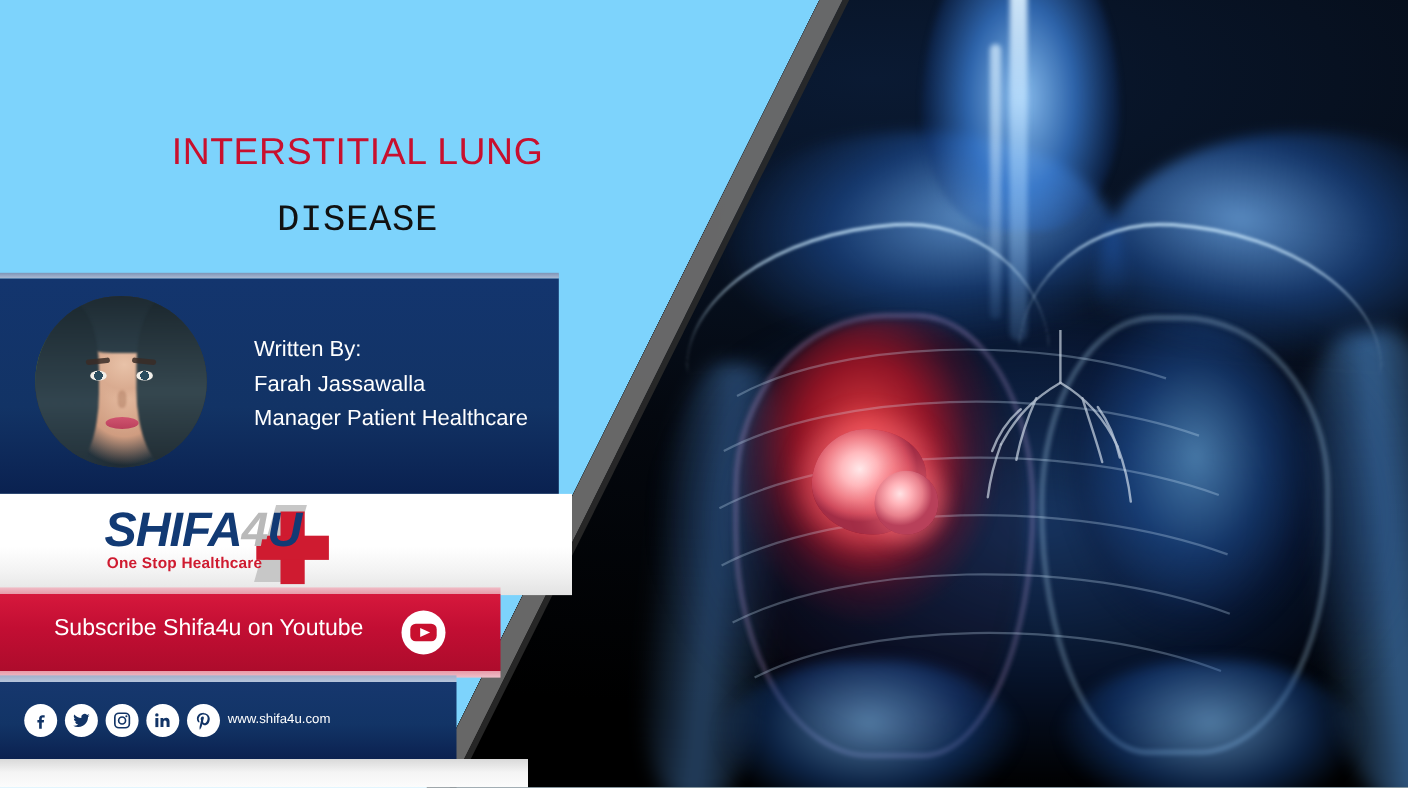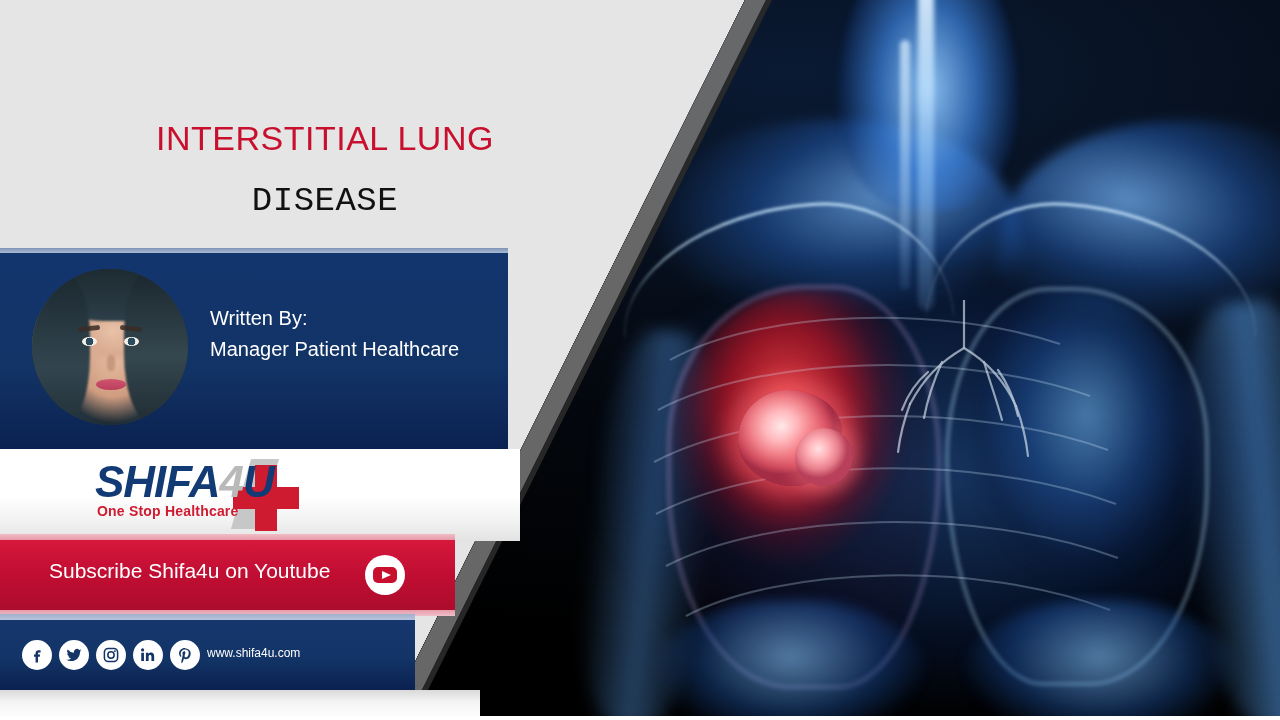--- a/index.html
+++ b/index.html
@@ -1,18 +1,18 @@
 <!DOCTYPE html>
 <html><head>
 <meta charset="utf-8">
 <title>Interstitial Lung Disease</title>
 <style>
   html,body{margin:0;padding:0;background:#fff;}
   body{font-family:"Liberation Sans",sans-serif;}
-  #stage{position:relative;width:1280px;height:716px;overflow:hidden;background:#e5e5e5;}
+  #stage{position:relative;width:1280px;height:716px;overflow:hidden;background:#7dd3fc;}
 
   
   .photo-wrap{position:absolute;inset:0;
     clip-path:polygon(745px 0, 1280px 0, 1280px 720px, 386px 720px);
     background:#000;}
   .photo{position:absolute;inset:0;background:#020409;overflow:hidden;}
 
   
   .xr-bg{position:absolute;inset:0;
     background:
@@ -136,21 +136,21 @@
   .av-eyeL{left:50px;}
   .av-eyeR{left:92px;}
   .av-browL,.av-browR{position:absolute;top:57px;width:22px;height:5px;border-radius:3px;background:#3a2c26;opacity:.85;}
   .av-browL{left:46px;transform:rotate(-6deg);}
   .av-browR{left:88px;transform:rotate(6deg);}
   .av-lips{position:absolute;left:64px;top:110px;width:30px;height:11px;border-radius:50%;
     background:linear-gradient(to bottom,#d0546f,#bb3f5c);}
   .av-nose{position:absolute;left:75px;top:86px;width:8px;height:16px;border-radius:40%;
     background:rgba(168,117,92,.45);filter:blur(1px);}
 
-  .author-text{position:absolute;left:210px;top:50px;color:#fff;font-size:20px;line-height:1.55;}
+  .author-text{position:absolute;left:231px;top:50px;color:#fff;font-size:20px;line-height:1.55;}
   .author-text div{white-space:nowrap;}
 
   .band-logo{position:absolute;left:0;top:449px;width:520px;height:92px;
     background:linear-gradient(to bottom,#ffffff 0%,#ffffff 52%,#f2f2f2 78%,#e3e3e3 100%);}
   .logo{position:absolute;left:95px;top:8px;width:250px;height:76px;}
   .logo-cross-v{position:absolute;left:160px;top:8px;width:22px;height:66px;background:#cf1b30;}
   .logo-cross-h{position:absolute;left:138px;top:30px;width:66px;height:22px;background:#cf1b30;}
   .logo-slash{position:absolute;left:146px;top:2px;width:28px;height:70px;background:#c7c7c7;
     transform:skewX(-16deg);}
   .logo-main{position:absolute;left:0px;top:0px;font-style:italic;font-weight:bold;
@@ -263,20 +263,21 @@
           <div class="av-browL"></div>
           <div class="av-browR"></div>
           <div class="av-eyeL"></div>
           <div class="av-eyeR"></div>
           <div class="av-nose"></div>
           <div class="av-lips"></div>
         </div>
       </div>
       <div class="author-text">
         <div>Written By:</div>
+        <div>Farah Jassawalla</div>
         <div>Manager Patient Healthcare</div>
       </div>
     </div>
 
     <div class="band-logo">
       <div class="logo">
         <div class="logo-slash"></div>
         <div class="logo-cross-v"></div>
         <div class="logo-cross-h"></div>
         <div class="logo-main"><span>SHIFA</span><span class="num">4</span><span>U</span></div>

